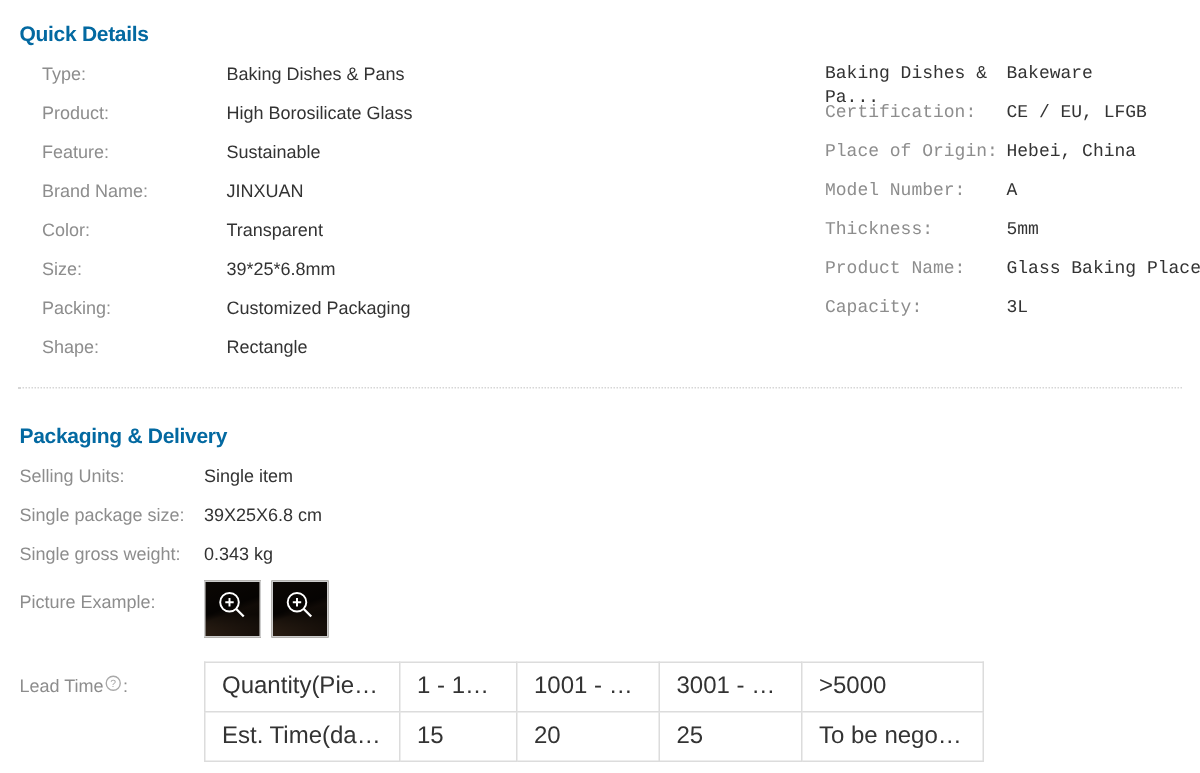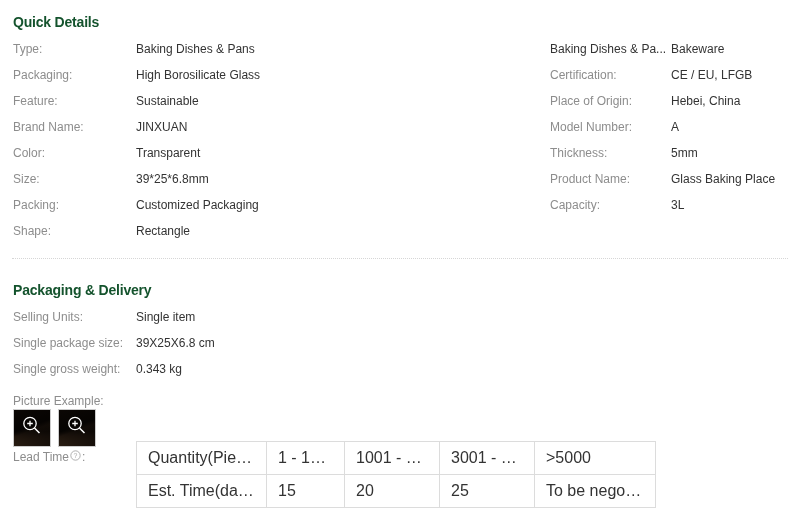--- a/index.html
+++ b/index.html
@@ -13,40 +13,40 @@
     font-family: "Liberation Sans", sans-serif;
     font-size: 12px;
     color: #333333;
     overflow: hidden;
     position: relative;
   }
 
   .section-title {
     font-size: 14px;
     font-weight: bold;
-    color: #14532d;
+    color: #0369a1;
     letter-spacing: -0.2px;
   }
 
   
   #quick-details {
     position: absolute;
     left: 0;
     top: 14px;
     width: 800px;
   }
   #quick-details .section-title {
     margin-left: 13px;
   }
   .qd-columns {
     display: flex;
     margin-top: 11px;
   }
-  .qd-col-left  { width: 525px; padding-left: 13px; box-sizing: border-box; }
-  .qd-col-right { width: 275px; padding-left: 25px; box-sizing: border-box; }
+  .qd-col-left  { width: 525px; padding-left: 28px; box-sizing: border-box; }
+  .qd-col-right { width: 275px; padding-left: 25px; box-sizing: border-box; font-family: Liberation Mono, monospace; }
 
   .spec-row {
     display: flex;
     height: 26px;
     align-items: flex-start;
     line-height: 16px;
   }
   .spec-label {
     color: #8d8d8d;
     flex: 0 0 auto;
@@ -90,21 +90,20 @@
     align-items: flex-start;
     line-height: 16px;
   }
   .pd-row .spec-label { width: 123px; }
 
   
   .pd-row-pictures {
     display: flex;
     align-items: flex-start;
     height: 46px;
-    flex-direction: column;
   }
   .pd-row-pictures .spec-label {
     width: 123px;
     line-height: 16px;
     padding-top: 6px;
     box-sizing: border-box;
   }
   .thumbs { display: flex; gap: 7px; }
   .thumb {
     width: 38px;
@@ -179,21 +178,21 @@
   <div class="qd-columns">
 
     <div class="qd-col-left">
 
       <div class="spec-row">
         <span class="spec-label">Type:</span>
         <span class="spec-value">Baking Dishes &amp; Pans</span>
       </div>
 
       <div class="spec-row">
-        <span class="spec-label">Packaging:</span>
+        <span class="spec-label">Product:</span>
         <span class="spec-value">High Borosilicate Glass</span>
       </div>
 
       <div class="spec-row">
         <span class="spec-label">Feature:</span>
         <span class="spec-value">Sustainable</span>
       </div>
 
       <div class="spec-row">
         <span class="spec-label">Brand Name:</span>

